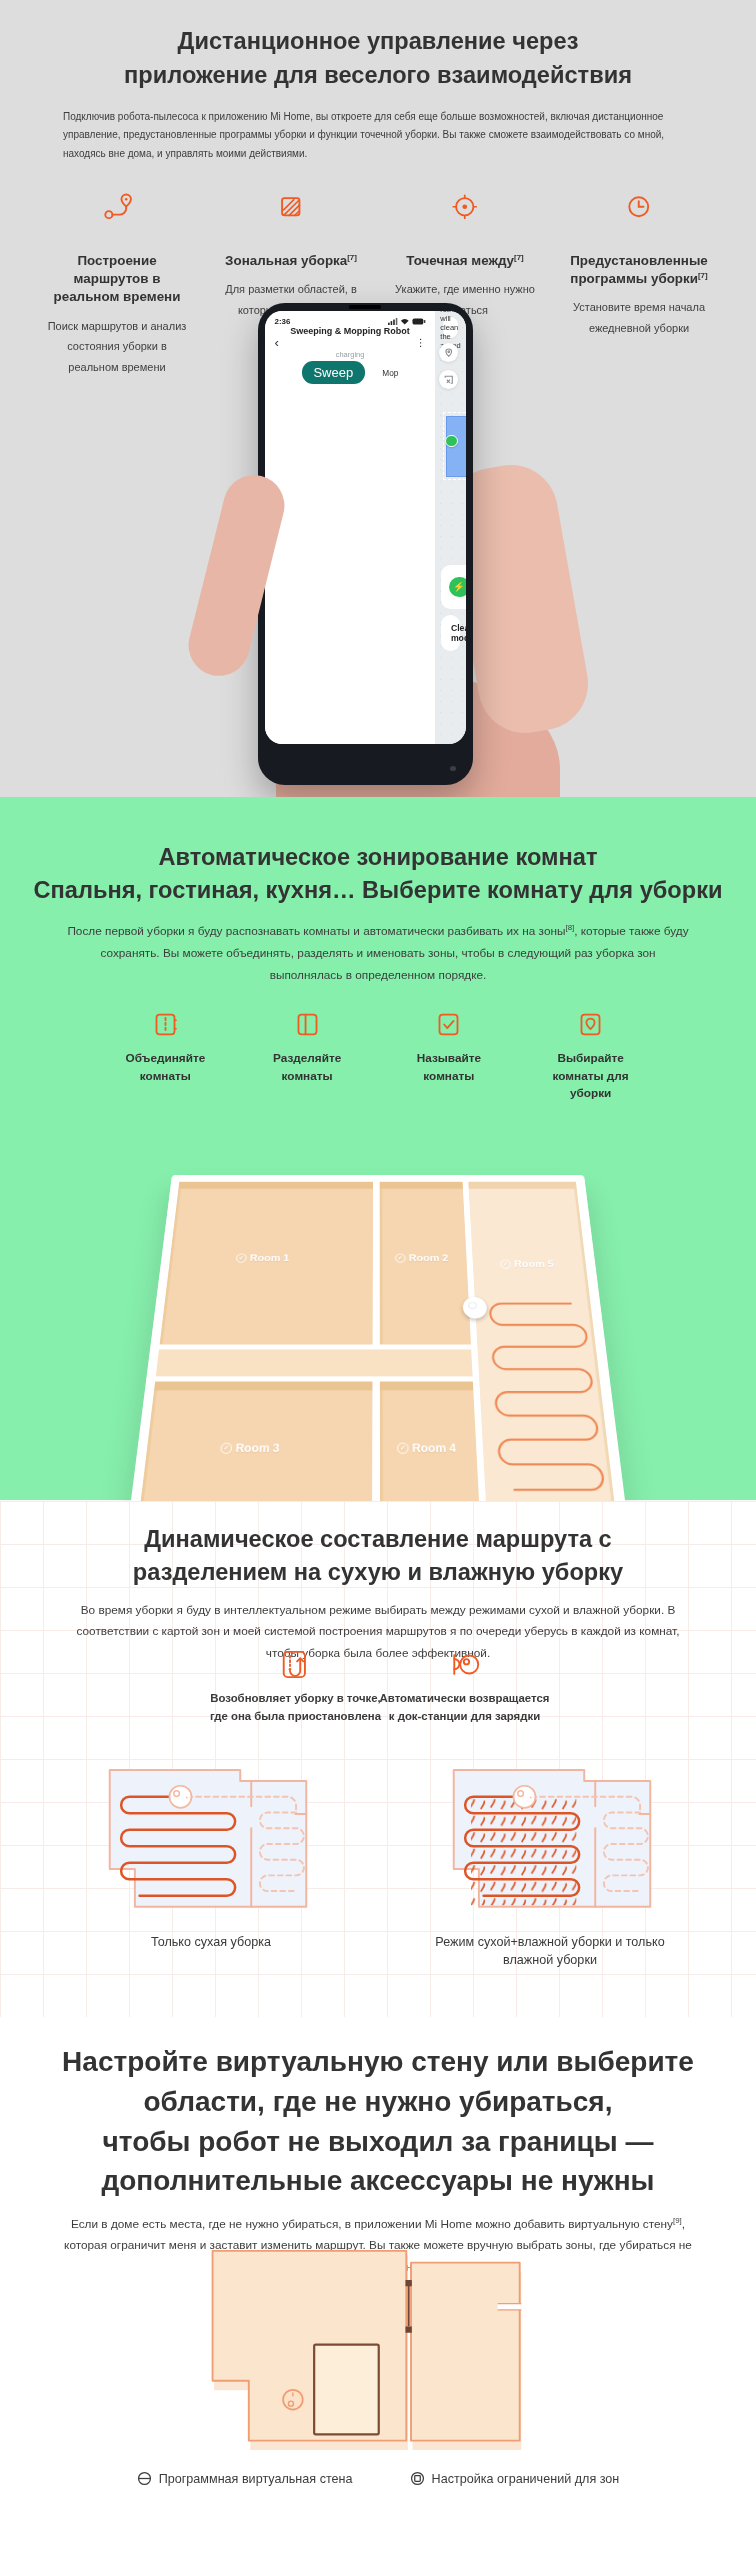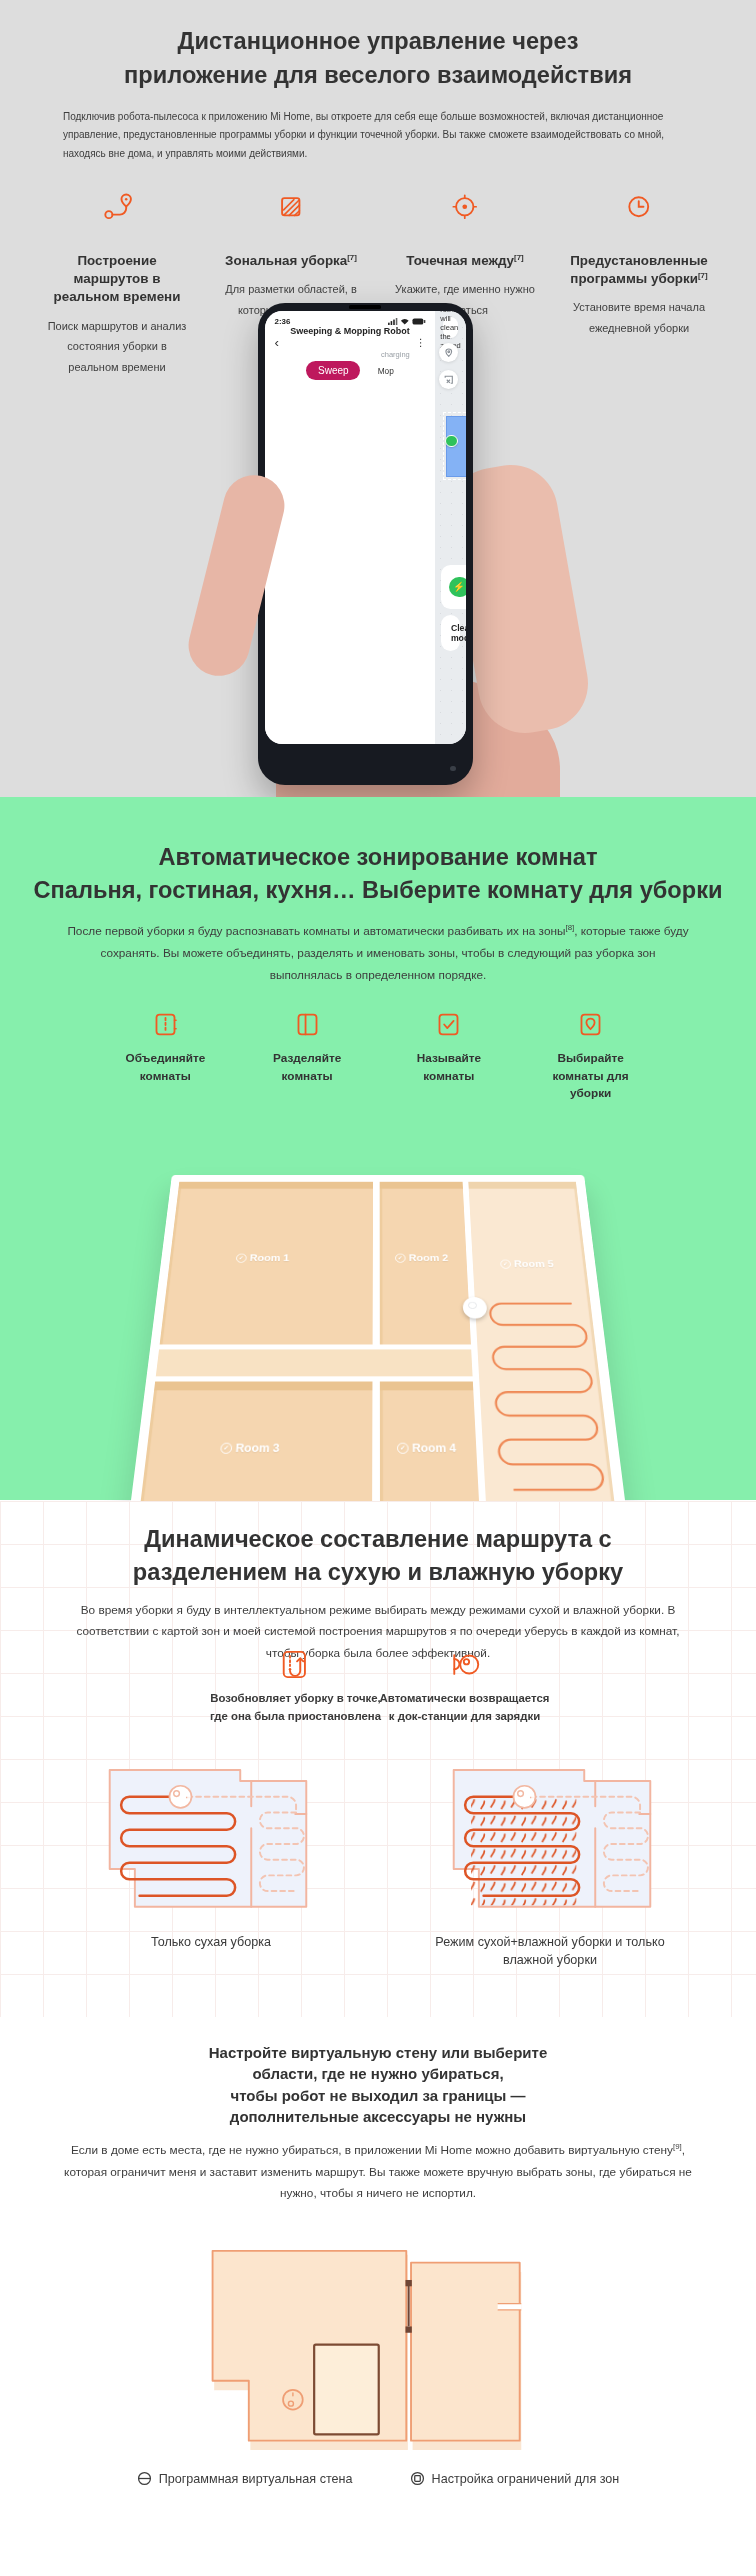--- a/index.html
+++ b/index.html
@@ -28,26 +28,26 @@
   .phone { position:absolute; left:258px; top:303px; width:215px; height:482px; background:#171a21;
            border-radius:27px; padding:7.9px 7px 41px 7px; box-shadow:0 15.8px 35px rgba(0,0,0,.28); }
   .speaker { position:absolute; top:2.4px; left:91px; width:31.5px; height:3.2px; border-radius:1.6px; background:#000; }
   .cam-dot { position:absolute; right:17.3px; bottom:14px; width:5.5px; height:5.5px; border-radius:50%; background:#3a3f47; }
   .screen { width:201px; height:433px; border-radius:17.3px; overflow:hidden; background:#e9ecef; display:flex; flex-direction:row; position:relative; }
   .s-top { background:#fff; padding:3.9px 9.5px 0; }
   .statusbar { display:flex; justify-content:space-between; align-items:center; height:12.6px; font-size:7.9px; font-weight:bold; color:#222; }
   .sicons { display:flex; align-items:center; gap:2.4px; }
   .appheader { display:flex; align-items:center; height:30px; }
   .back { width:15.8px; font-size:13.4px; color:#333; line-height:1; }
-  .apptitles { flex:1; text-align:right; }
+  .apptitles { flex:1; text-align:center; }
   .apptitle { font-size:9px; font-weight:bold; color:#222; }
   .appstatus { font-size:7.5px; color:#9aa0a6; margin-top:14px; }
   .menu-dots { width:15.8px; text-align:right; font-size:10.2px; color:#333; letter-spacing:0; }
   .tabs { display:flex; justify-content:center; align-items:center; gap:17.3px; padding:3.9px 0 8.7px; }
-  .tab-pill { background:#be185d; color:#fff; font-size:10px; padding:3.9px 11.8px; border-radius:11px; }
+  .tab-pill { background:#0f766e; color:#fff; font-size:13px; padding:3.9px 11.8px; border-radius:11px; }
   .tab-plain { color:#333; font-size:8.3px; }
   .map { flex:1; position:relative;
          background-color:#e9ecef;
          background-image:radial-gradient(#d8dbdf 0.8px, transparent 0.9px); background-size:11px 11px; }
   .banner { position:absolute; left:7.9px; right:7.9px; top:6.3px; height:20.5px; background:#fff; border-radius:10.2px;
             display:flex; align-items:center; justify-content:center; font-size:7.5px; color:#333; box-shadow:0 0.8px 2.4px rgba(0,0,0,.06); }
   .room { position:absolute; display:flex; align-items:center; justify-content:center; font-size:7px; color:#2e3f49; }
   .r-living-arm { left:33px; top:58px; width:49px; height:50px; background:#84b2f5; border:0.8px solid #6a9bea; }
   .r-living { left:11px; top:105px; width:136px; height:61px; background:#84b2f5; border:0.8px solid #6a9bea; }
   .r-living span { position:relative; top:-11px; }
@@ -108,21 +108,21 @@
   .co1 { left:209px; top:147px; } .co2 { left:378px; top:147px; }
   .callout svg { display:block; margin:0 auto; }
   .callout p { margin-top:7.9px; font-size:11.4px; font-weight:bold; color:#3a3a3a; line-height:1.6; }
   .diagram { position:absolute; }
   .d1 { left:105px; top:264px; } .d2 { left:449px; top:264px; }
   .caption { position:absolute; width:236px; text-align:center; font-size:12.6px; color:#3a3a3a; line-height:1.45; }
   .cap1 { left:93px; top:432px; } .cap2 { left:432px; top:432px; }
 
   
   .sec4 { top:2017px; height:559px; background:#fff; }
-  .h4t { padding-top:25px; text-align:center; font-size:15px; font-weight:bold; color:#333; line-height:1.42; }
+  .h4t { padding-top:25px; text-align:center; font-size:28px; font-weight:bold; color:#333; line-height:1.42; }
   .desc4 { margin:12.6px auto 0; width:630px; text-align:center; font-size:11.8px; color:#3d3d3d; line-height:1.85; }
   .plan4 { position:absolute; left:211px; top:225px; }
   .legend { position:absolute; left:0; width:756px; top:454px; display:flex; justify-content:center; gap:57px; }
   .leg-item { display:flex; align-items:center; gap:7px; font-size:12.6px; color:#3c3c3c; }
   sup { font-size:7.9px; color:inherit; }
 </style>
 </head>
 <body>
 
 <div class="page">

